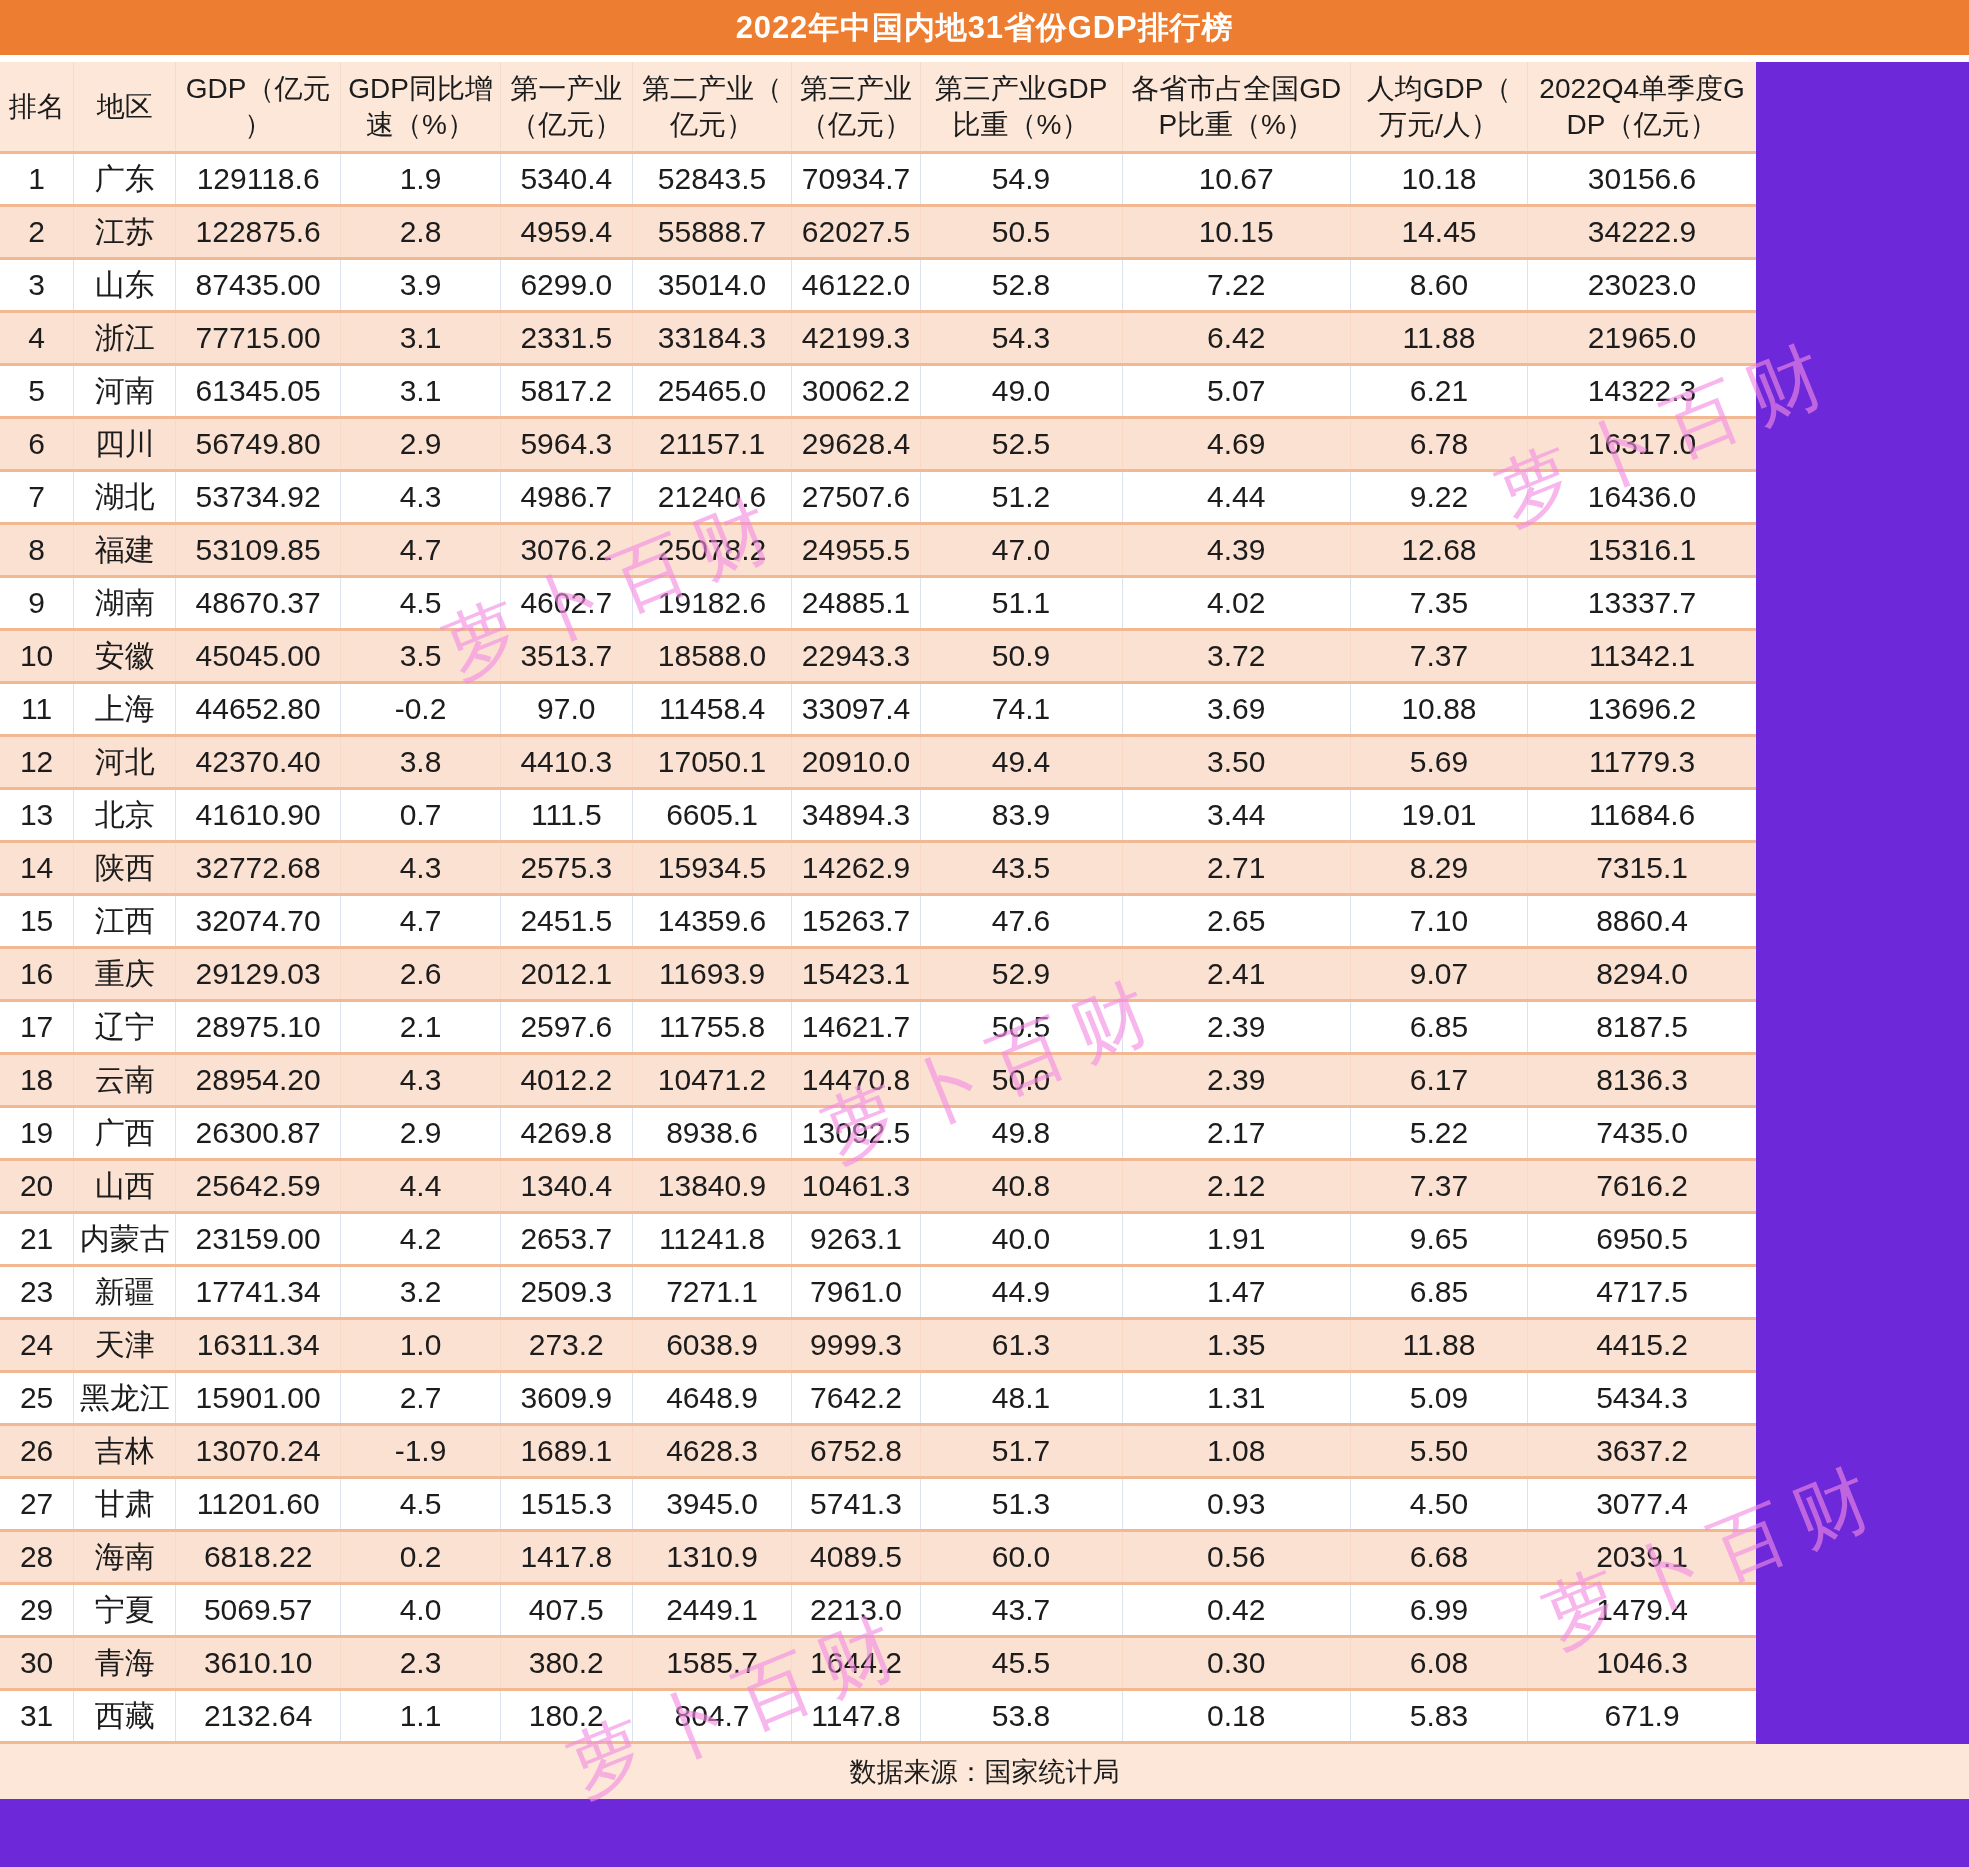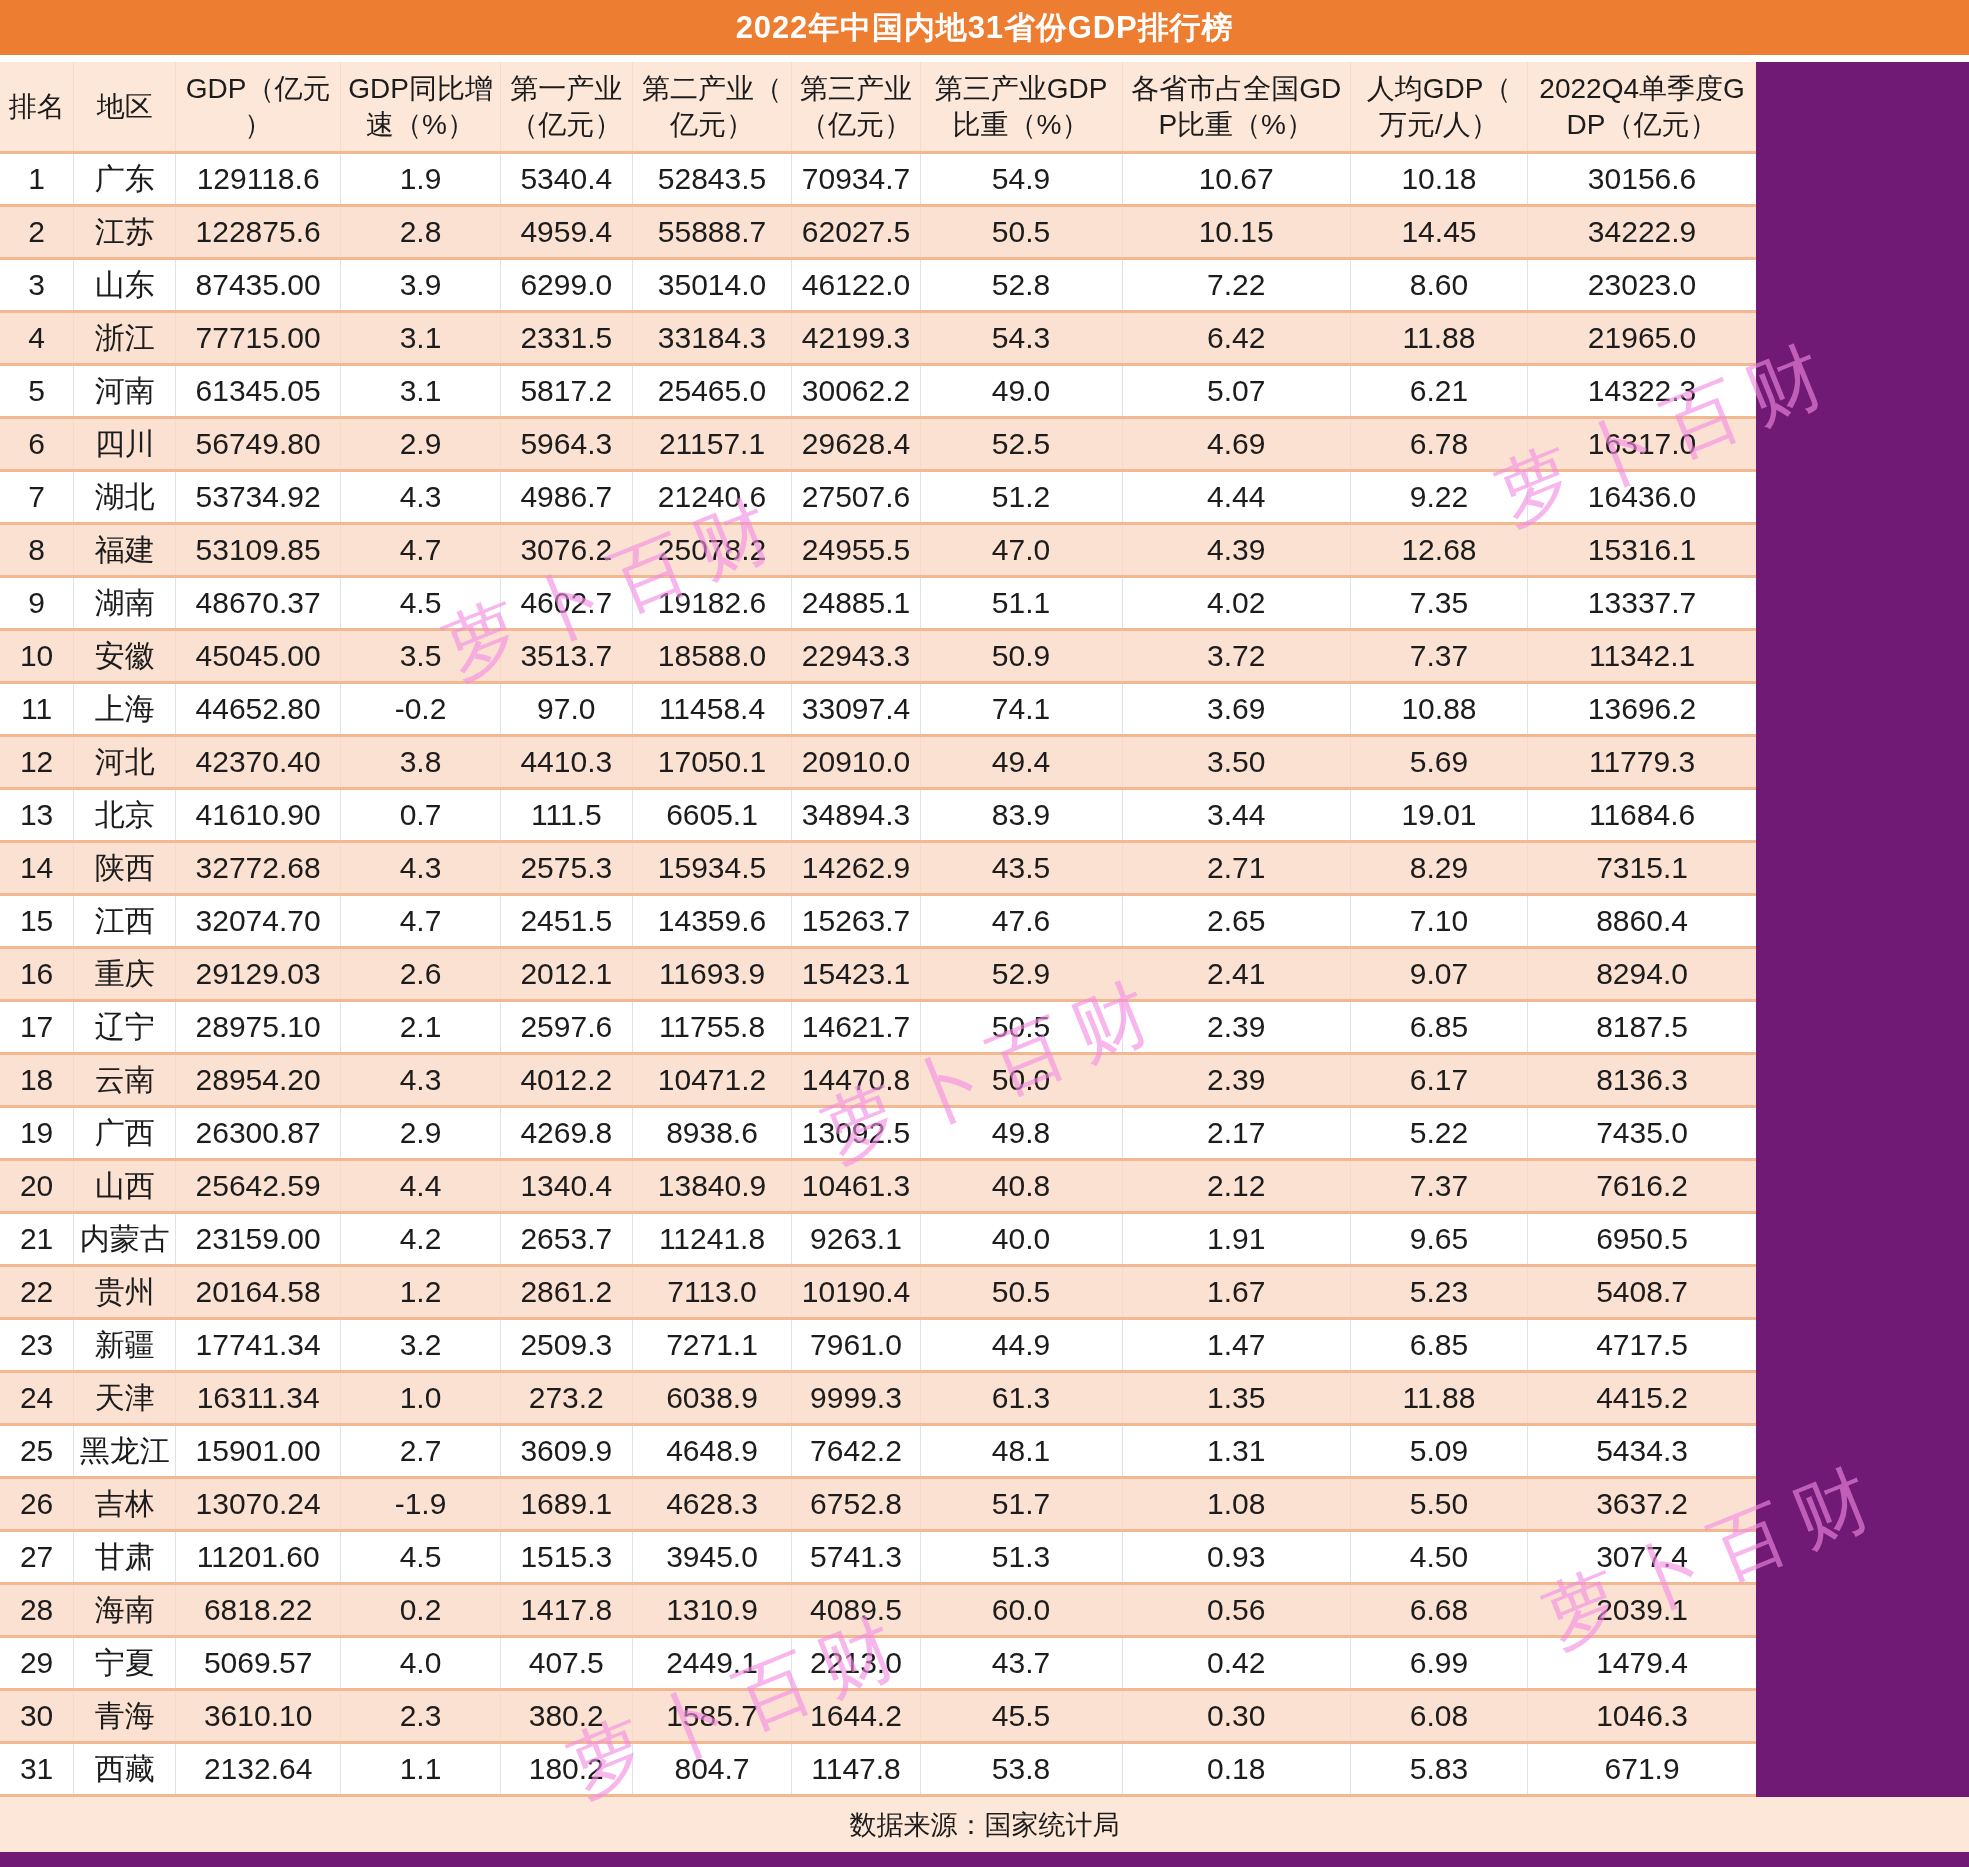--- a/index.html
+++ b/index.html
@@ -1,18 +1,18 @@
 <!DOCTYPE html>
 <html style="font-size:14.3px"><head>
 <meta charset="utf-8">
 <style>
   html,body { margin:0; padding:0; background:#ffffff; }
   .page {
     position:relative; width:1969px; height:1868px; overflow:hidden;
-    background:#701a75; font-family:"Liberation Sans","DejaVu Sans",sans-serif;
+    background:#6d28d9; font-family:"Liberation Sans","DejaVu Sans",sans-serif;
     color:#1c1c1c;
   }
   .title-bar {
     height:55px; background:#ed7d31; border-bottom:7.1px solid #ffffff;
     display:flex; align-items:center; justify-content:center;
     color:#ffffff; font-size:31px; font-weight:bold; letter-spacing:0.9px;
   }
   table.gdp-table {
     width:1756px; table-layout:fixed; border-collapse:collapse;
   }
@@ -349,33 +349,20 @@
           <td>23159.00</td>
           <td>4.2</td>
           <td>2653.7</td>
           <td>11241.8</td>
           <td>9263.1</td>
           <td>40.0</td>
           <td>1.91</td>
           <td>9.65</td>
           <td>6950.5</td>
         </tr>
-        <tr class="alt">
-          <td>22</td>
-          <td>贵州</td>
-          <td>20164.58</td>
-          <td>1.2</td>
-          <td>2861.2</td>
-          <td>7113.0</td>
-          <td>10190.4</td>
-          <td>50.5</td>
-          <td>1.67</td>
-          <td>5.23</td>
-          <td>5408.7</td>
-        </tr>
         <tr>
           <td>23</td>
           <td>新疆</td>
           <td>17741.34</td>
           <td>3.2</td>
           <td>2509.3</td>
           <td>7271.1</td>
           <td>7961.0</td>
           <td>44.9</td>
           <td>1.47</td>

